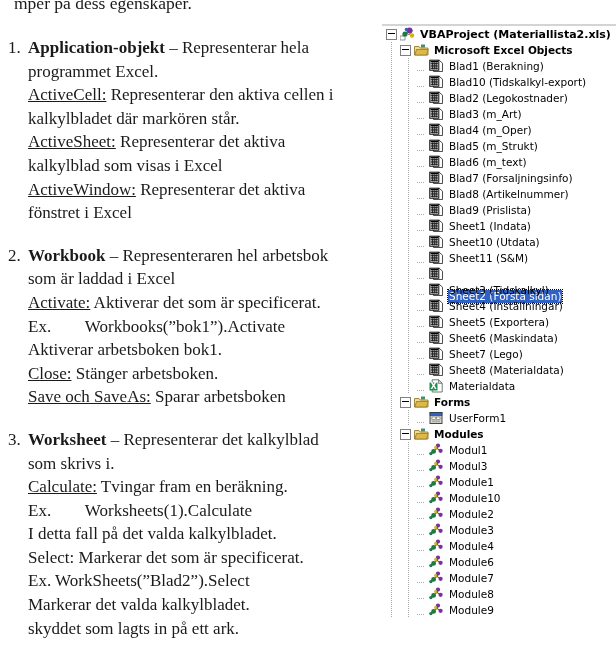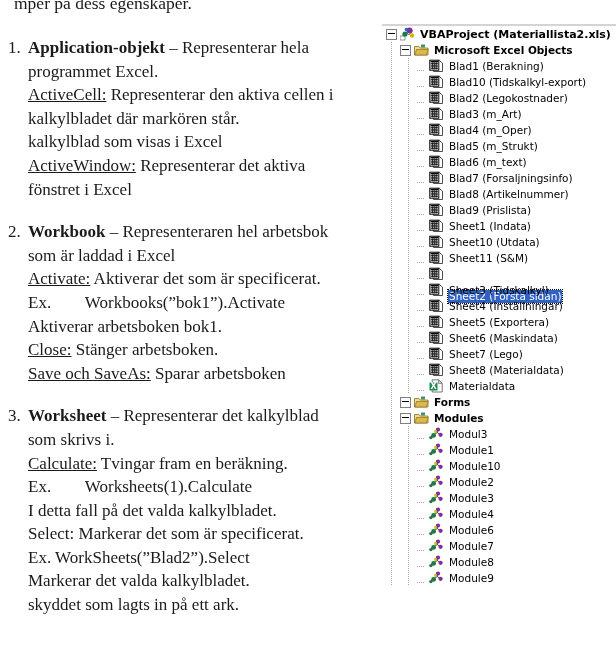--- a/index.html
+++ b/index.html
@@ -175,20 +175,21 @@
 <div class="doc-col">
   <div class="cut-line">mper på dess egenskaper.</div>
   <div class="list" id="doc-list">
       <div class="list-item">
         <div class="li-num">1.</div>
         <div class="li-body">
           <span class="ln"><span class="b">Application-objekt</span><span> – Representerar hela</span></span>
           <span class="ln"><span>programmet Excel.</span></span>
           <span class="ln"><span class="u">ActiveCell:</span><span> Representerar den aktiva cellen i</span></span>
           <span class="ln"><span>kalkylbladet där markören står.</span></span>
+          <span class="ln"><span class="u">ActiveSheet:</span><span> Representerar det aktiva</span></span>
           <span class="ln"><span>kalkylblad som visas i Excel</span></span>
           <span class="ln"><span class="u">ActiveWindow:</span><span> Representerar det aktiva</span></span>
           <span class="ln"><span>fönstret i Excel</span></span>
         </div>
       </div>
       <div class="list-item">
         <div class="li-num">2.</div>
         <div class="li-body">
           <span class="ln"><span class="b">Workbook</span><span> – Representeraren hel arbetsbok</span></span>
           <span class="ln"><span>som är laddad i Excel</span></span>
@@ -562,20 +563,35 @@
       <span class="expander"></span>
       <span class="ico">
         <svg width="15" height="14" viewBox="0 0 15 14">
           <path d="M0.5 3.5 L5 3.5 L6.2 5 L14 5 L14 12 L0.5 12 Z" fill="#f3d98b" stroke="#8a6d1f" stroke-width="0.8"></path>
           <path d="M2.5 6.5 L14.2 6.5 L12.5 12 L0.8 12 Z" fill="#ddb84a" stroke="#8a6d1f" stroke-width="0.7"></path>
           <path d="M7 1.5 L11 1.5 L11 4.5 L7 4.5 Z" fill="#2a7a4a" opacity="0.85"></path>
         </svg>
       </span>
       <span class="tlabel">Forms</span>
     </div>
+    <div class="tnode ind2">
+      <span class="guide" style="left: 9px;"></span>
+      <span class="guide" style="left: 26px;"></span>
+      <span class="dash"></span>
+      <span class="ico">
+        <svg width="15" height="14" viewBox="0 0 15 14">
+          <rect x="1" y="1.5" width="12" height="11" fill="#d6d6ce" stroke="#333" stroke-width="0.9"></rect>
+          <rect x="1" y="1.5" width="12" height="3" fill="#2f62c4" stroke="#333" stroke-width="0.6"></rect>
+          <rect x="3" y="6" width="3.5" height="2.6" fill="#ffffff" stroke="#555" stroke-width="0.5"></rect>
+          <rect x="7.5" y="6" width="3.5" height="2.6" fill="#ffffff" stroke="#555" stroke-width="0.5"></rect>
+          <rect x="3" y="9.4" width="8" height="1.8" fill="#aeaea0"></rect>
+        </svg>
+      </span>
+      <span class="tlabel">UserForm1</span>
+    </div>
     <div class="tnode ind1">
       <span class="guide" style="left: 9px;"></span>
       <span class="expander"></span>
       <span class="ico">
         <svg width="15" height="14" viewBox="0 0 15 14">
           <path d="M0.5 3.5 L5 3.5 L6.2 5 L14 5 L14 12 L0.5 12 Z" fill="#f3d98b" stroke="#8a6d1f" stroke-width="0.8"></path>
           <path d="M2.5 6.5 L14.2 6.5 L12.5 12 L0.8 12 Z" fill="#ddb84a" stroke="#8a6d1f" stroke-width="0.7"></path>
           <path d="M7 1.5 L11 1.5 L11 4.5 L7 4.5 Z" fill="#2a7a4a" opacity="0.85"></path>
         </svg>
       </span>
@@ -588,20 +604,36 @@
       <span class="ico">
         <svg width="15" height="14" viewBox="0 0 15 14">
           <path d="M4.5 8.5 L8 5.5 M8 5.5 L11.5 7.5 M8 5.5 L9 2.5 M4.5 8.5 L2 10.5" stroke="#4a4a4a" stroke-width="1"></path>
           <circle cx="9" cy="2.6" r="2.1" fill="#7a2f9e"></circle>
           <circle cx="4.6" cy="8.4" r="2.4" fill="#1d7a43"></circle>
           <circle cx="11.6" cy="7.8" r="2.1" fill="#7a2f9e"></circle>
           <circle cx="1.9" cy="10.6" r="1.7" fill="#1d7a43"></circle>
           <circle cx="6.6" cy="4.6" r="1.5" fill="#d9b400"></circle>
         </svg>
       </span>
+      <span class="tlabel">Modul1</span>
+    </div>
+    <div class="tnode ind2">
+      <span class="guide" style="left: 9px;"></span>
+      <span class="guide" style="left: 26px;"></span>
+      <span class="dash"></span>
+      <span class="ico">
+        <svg width="15" height="14" viewBox="0 0 15 14">
+          <path d="M4.5 8.5 L8 5.5 M8 5.5 L11.5 7.5 M8 5.5 L9 2.5 M4.5 8.5 L2 10.5" stroke="#4a4a4a" stroke-width="1"></path>
+          <circle cx="9" cy="2.6" r="2.1" fill="#7a2f9e"></circle>
+          <circle cx="4.6" cy="8.4" r="2.4" fill="#1d7a43"></circle>
+          <circle cx="11.6" cy="7.8" r="2.1" fill="#7a2f9e"></circle>
+          <circle cx="1.9" cy="10.6" r="1.7" fill="#1d7a43"></circle>
+          <circle cx="6.6" cy="4.6" r="1.5" fill="#d9b400"></circle>
+        </svg>
+      </span>
       <span class="tlabel">Modul3</span>
     </div>
     <div class="tnode ind2">
       <span class="guide" style="left: 9px;"></span>
       <span class="guide" style="left: 26px;"></span>
       <span class="dash"></span>
       <span class="ico">
         <svg width="15" height="14" viewBox="0 0 15 14">
           <path d="M4.5 8.5 L8 5.5 M8 5.5 L11.5 7.5 M8 5.5 L9 2.5 M4.5 8.5 L2 10.5" stroke="#4a4a4a" stroke-width="1"></path>
           <circle cx="9" cy="2.6" r="2.1" fill="#7a2f9e"></circle>

